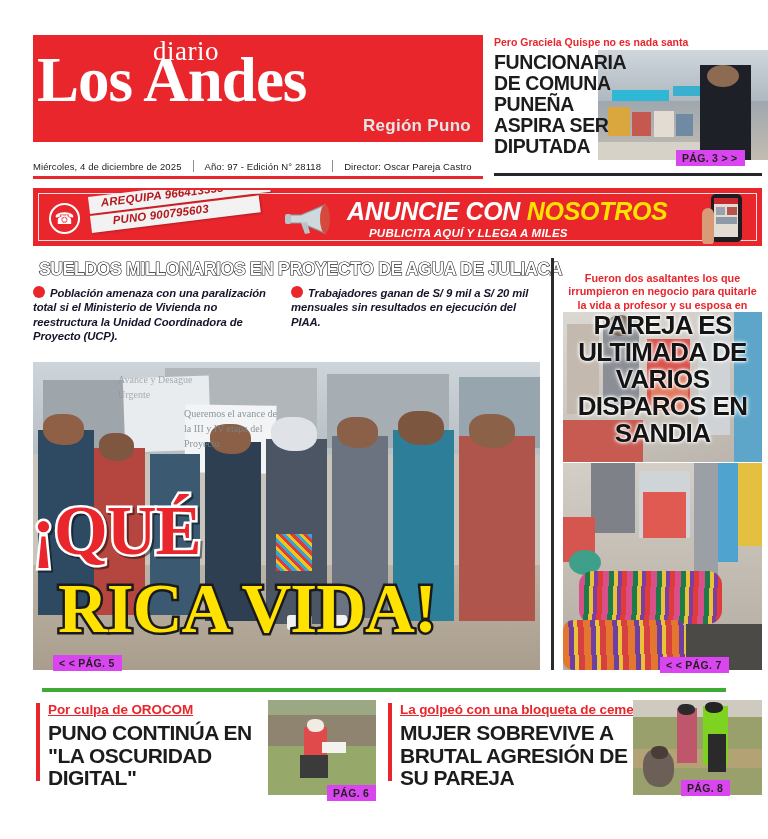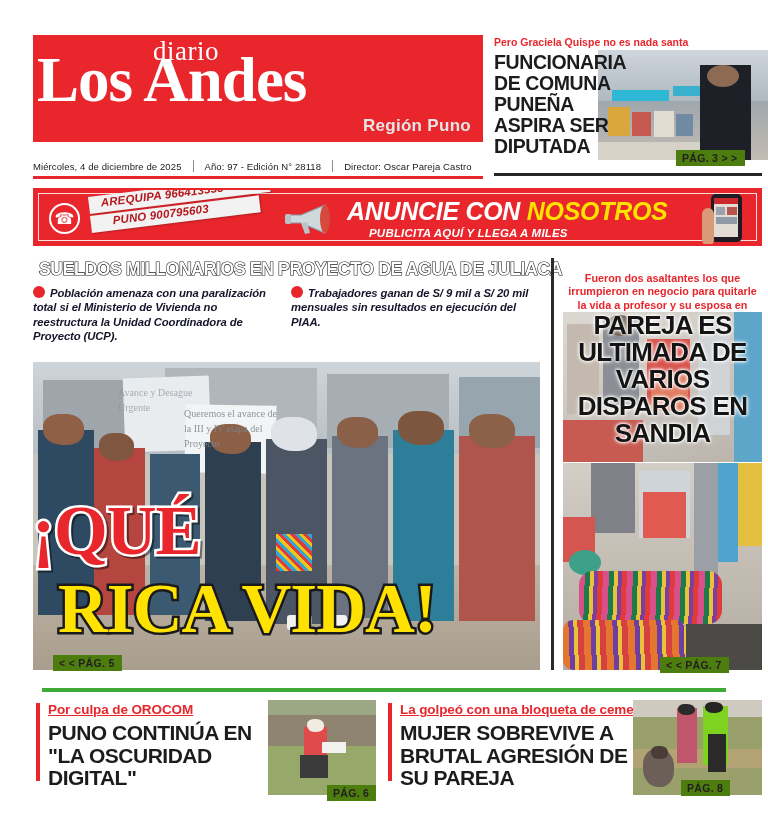--- a/index.html
+++ b/index.html
@@ -41,21 +41,21 @@
   .tr-photo {
     position: absolute; left: 598px; top: 50px; width: 170px; height: 110px;
     overflow: hidden; background: #b9bec4;
   }
   .tr-head {
     position: absolute; left: 494px; top: 52px; width: 130px;
     font-size: 19.5px; font-weight: bold; color: #1c1c1c;
     line-height: 1.08; letter-spacing: -.4px; text-transform: uppercase;
   }
   .pagtag {
-    position: absolute; background: #4d7c0f; color: #231f20;
+    position: absolute; background: #d946ef; color: #231f20;
     font-size: 10.5px; font-weight: bold; letter-spacing: .3px;
     padding: 2px 7px 2px 6px; white-space: nowrap;
   }
   .tag-p3 { left: 676px; top: 150px; }
 
   
   .dateline {
     position: absolute; left: 33px; top: 158px; width: 450px; height: 16px;
     display: flex; align-items: center; gap: 0;
     font-size: 9.5px; color: #1b1b1b; letter-spacing: .1px;
@@ -317,21 +317,21 @@
         <div class="blob" style="left:72%;top:16%;width:9%;height:11%;background:#7d5640;"></div>
         <div class="rect" style="left:84%;top:24%;width:15%;height:60%;background:#b0554c;"></div>
         <div class="blob" style="left:86%;top:17%;width:9%;height:11%;background:#8b6148;"></div>
 
         <div class="rect" style="left:48%;top:56%;width:7%;height:12%;background:repeating-linear-gradient(45deg,#e03b3b 0 3px,#2fa8d8 3px 6px,#f2c21c 6px 9px);"></div>
 
         <div class="rect" style="left:50%;top:82%;width:5%;height:5%;background:#f3f3f3;border-radius:3px;"></div>
         <div class="rect" style="left:57%;top:82%;width:5%;height:5%;background:#f3f3f3;border-radius:3px;"></div>
       </div>
 
-      <div style="position:absolute;left:16%;top:2%;width:20%;height:27%;color:#8e969c;font-size:10px;font-family:'Liberation Serif',serif;padding:4px;line-height:1.5;opacity:.75;margin-top:13px;">Avance y Desague Urgente</div>
+      <div style="position:absolute;left:16%;top:2%;width:20%;height:27%;color:#8e969c;font-size:10px;font-family:'Liberation Serif',serif;padding:4px;line-height:1.5;opacity:.75;">Avance y Desague Urgente</div>
       <div style="position:absolute;left:29%;top:13%;width:21%;height:25%;color:#7b858c;font-size:10px;font-family:'Liberation Serif',serif;padding:4px;line-height:1.5;opacity:.85;">Queremos el avance de la III y IV etapa del Proyecto</div>
     </div>
 
     <div class="pagtag tag-p5" style="position:absolute;">&lt; &lt; PÁG. 5</div>
   </div>
 
   <div class="que">
     <span class="word-que">¡QUÉ</span>
   </div>
   <div class="word-rica">RICA VIDA!</div>

